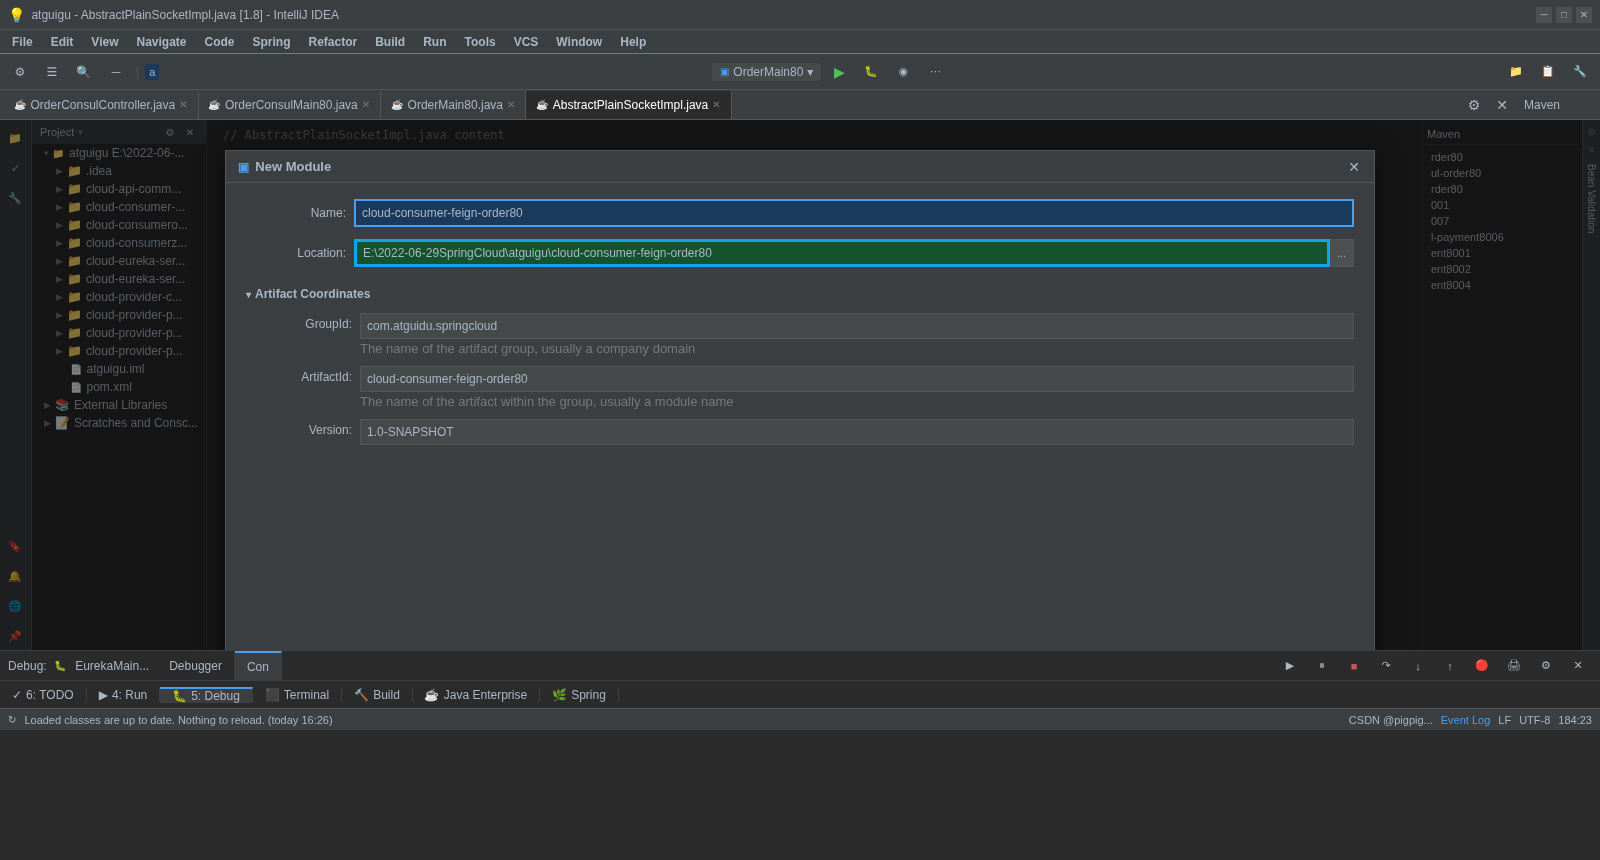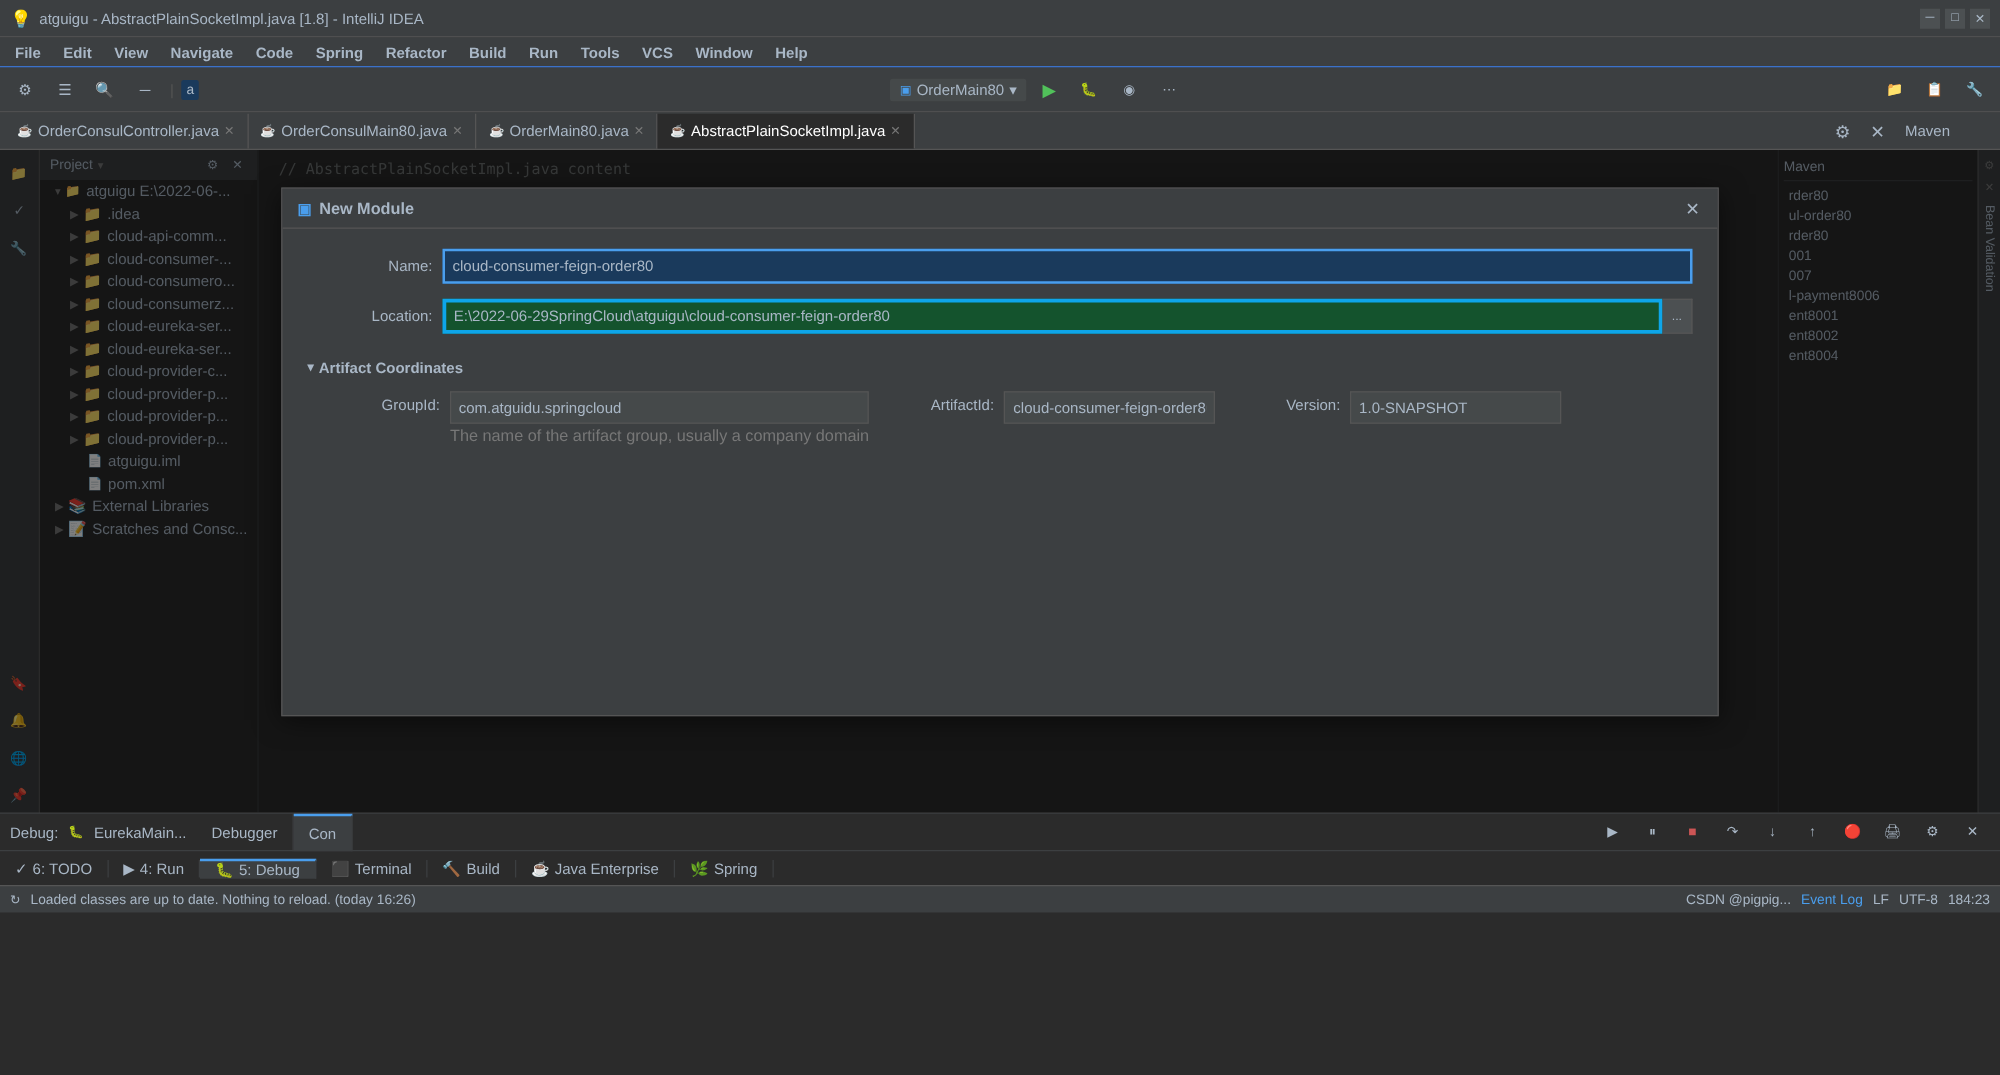--- a/index.html
+++ b/index.html
@@ -346,21 +346,21 @@
       gap: 4px;
       padding: 4px 0;
       cursor: pointer;
       font-size: 12px;
       color: #a9b7c6;
       font-weight: bold;
     }
     .artifact-content {
       margin-left: 16px;
       display: flex;
-      flex-direction: row;
+      flex-direction: column;
       gap: 10px;
       padding-top: 8px;
     }
     .artifact-row {
       display: flex;
       align-items: flex-start;
       gap: 8px;
     }
     .artifact-label {
       width: 90px;
@@ -658,20 +658,21 @@
               <div class="artifact-input-group">
                 <input type="text" class="artifact-input" value="com.atguidu.springcloud" style="">
                 <span class="artifact-hint">The name of the artifact group, usually a company domain</span>
               </div>
             </div>
 
             <div class="artifact-row">
               <span class="artifact-label">ArtifactId:</span>
               <div class="artifact-input-group">
                 <input type="text" class="artifact-input" value="cloud-consumer-feign-order80" style="">
+                <span class="artifact-hint">The name of the artifact within the group, usually a module name</span>
               </div>
             </div>
 
             <div class="artifact-row">
               <span class="artifact-label">Version:</span>
               <div class="artifact-input-group">
                 <input type="text" class="artifact-input" value="1.0-SNAPSHOT" style="">
               </div>
             </div>
           </div>

